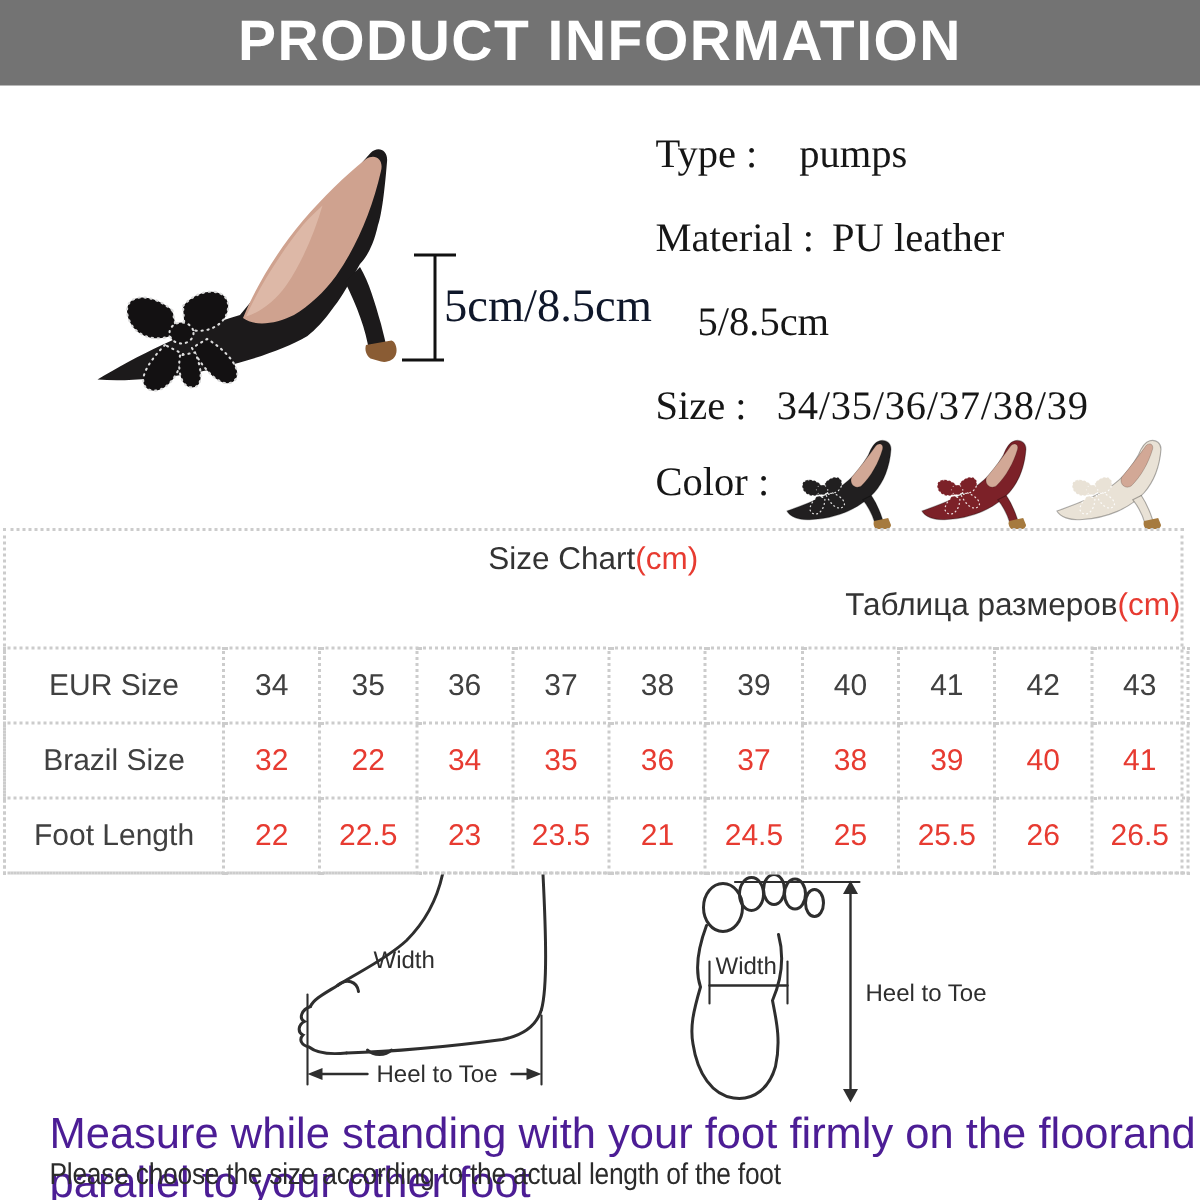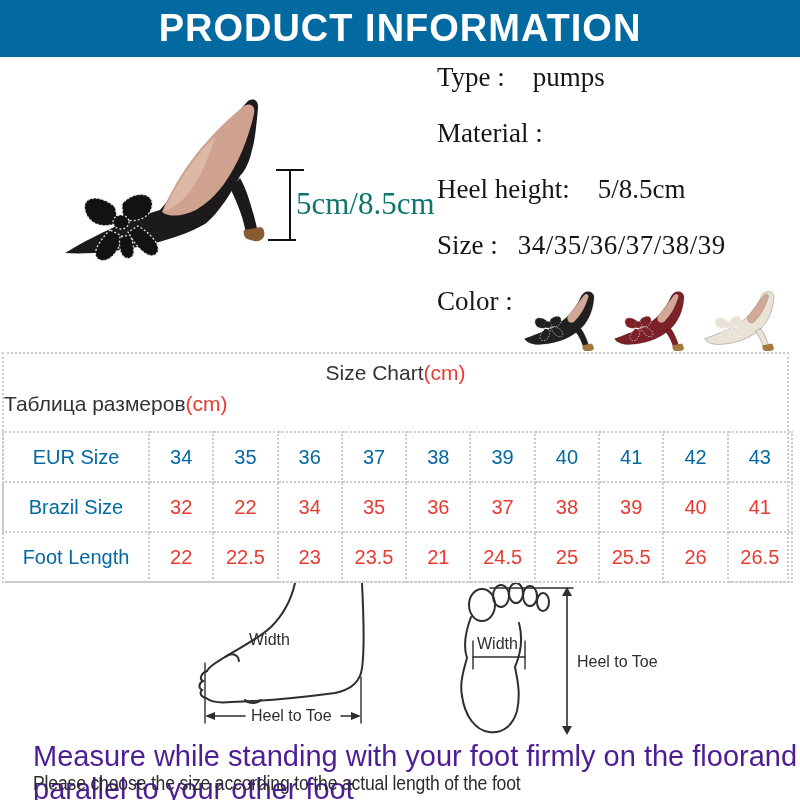--- a/index.html
+++ b/index.html
@@ -1,50 +1,50 @@
 <!DOCTYPE html>
 <html><head>
 <meta charset="utf-8">
 <style>
   html,body{margin:0;padding:0;background:#fff;}
   .page{position:relative;width:800px;height:800px;background:#fff;overflow:hidden;
         font-family:"Liberation Sans",sans-serif;color:#1a1a1a;}
 
   
-  .header-bar{position:absolute;left:0;top:0;width:800px;height:57px;background:#0369a1;
+  .header-bar{position:absolute;left:0;top:0;width:800px;height:57px;background:#737373;
               display:flex;align-items:center;justify-content:center;}
   .header-bar h1{margin:0;color:#fff;font-size:38px;font-weight:bold;letter-spacing:1px;
                  font-family:"Liberation Sans",sans-serif;}
 
   
   .shoe-figure{position:absolute;left:30px;top:92px;width:260px;height:175px;}
   .measure-ibeam{position:absolute;left:268px;top:162px;width:44px;height:84px;}
   .heel-callout{position:absolute;left:296px;top:186px;
                 font-family:"Liberation Serif",serif;font-size:31px;color:#d8231d;}
 
   .specs{position:absolute;left:437px;top:62px;width:360px;}
-  .spec-row{height:56px;display:flex;align-items:flex-start;
+  .spec-row{height:56px;display:flex;align-items:flex-end;
             font-family:"Liberation Serif",serif;font-size:27px;color:#161616;}
   .spec-row .value{margin-left:28px;white-space:nowrap;}
   .spec-row.material .value{margin-left:12px;}
   .spec-row.sizes .value{margin-left:20px;letter-spacing:0.5px;}
-  .spec-row.colors{height:70px;align-items:flex-start;}
+  .spec-row.colors{height:70px;align-items:center;}
   .mini-shoes{display:flex;align-items:flex-end;margin-left:6px;}
   .mini-shoe{width:90px;height:66px;}
 
   
   .chart-box{position:absolute;left:2px;top:352px;width:787px;height:231px;
              border:2px dotted #cccccc;box-sizing:border-box;}
   .chart-title{margin-top:7px;text-align:center;font-size:21px;color:#333;}
-  .chart-subtitle{margin-top:7px;text-align:left;font-size:21px;color:#333;}
+  .chart-subtitle{margin-top:7px;text-align:right;font-size:21px;color:#333;}
   .unit{color:var(--accent-red,#e73b31);}
   .size-table{position:absolute;left:-2px;right:-2px;bottom:-2px;height:152px;
               border-collapse:collapse;table-layout:fixed;width:791px;}
   .size-table td{border:2px dotted #cccccc;text-align:center;vertical-align:middle;
-                 font-size:20px;color:#0369a1;padding:0;}
+                 font-size:20px;color:#404040;padding:0;}
   .size-table td.lab{font-size:20px;}
   .size-table tr{height:50px;}
   .size-table td.red{color:var(--accent-red,#e73b31);}
 
   
   .foot-diagrams{position:absolute;left:145px;top:583px;width:530px;height:162px;}
   .foot-diagrams text{font-family:"Liberation Sans",sans-serif;font-size:16px;fill:#2e2e2e;}
 
   
   .note1{position:absolute;left:33px;top:740px;font-size:29px;color:#4c1d95;}
@@ -90,32 +90,32 @@
   </svg>
 
   <svg class="measure-ibeam" viewBox="0 0 44 84">
     <g stroke="#111" stroke-width="2" fill="none">
       <line x1="8" y1="8" x2="36" y2="8"></line>
       <line x1="22" y1="8" x2="22" y2="78"></line>
       <line x1="0" y1="78" x2="28" y2="78"></line>
     </g>
   </svg>
 
-  <div class="heel-callout" style="color: #0f766e;">5cm/8.5cm</div>
+  <div class="heel-callout" style="color: #0f172a;">5cm/8.5cm</div>
 
   <div class="specs">
     <div class="spec-row">
       <span class="label">Type :</span>
       <span class="value">pumps</span>
     </div>
     <div class="spec-row material">
       <span class="label">Material :</span>
+      <span class="value">PU leather</span>
     </div>
     <div class="spec-row">
-      <span class="label">Heel height:</span>
       <span class="value">5/8.5cm</span>
     </div>
     <div class="spec-row sizes">
       <span class="label">Size  :</span>
       <span class="value">34/35/36/37/38/39</span>
     </div>
     <div class="spec-row colors">
       <span class="label">Color :</span>
       <span class="mini-shoes">
         <svg class="mini-shoe" viewBox="0 0 96 68" style="color: rgb(33, 31, 32);">

